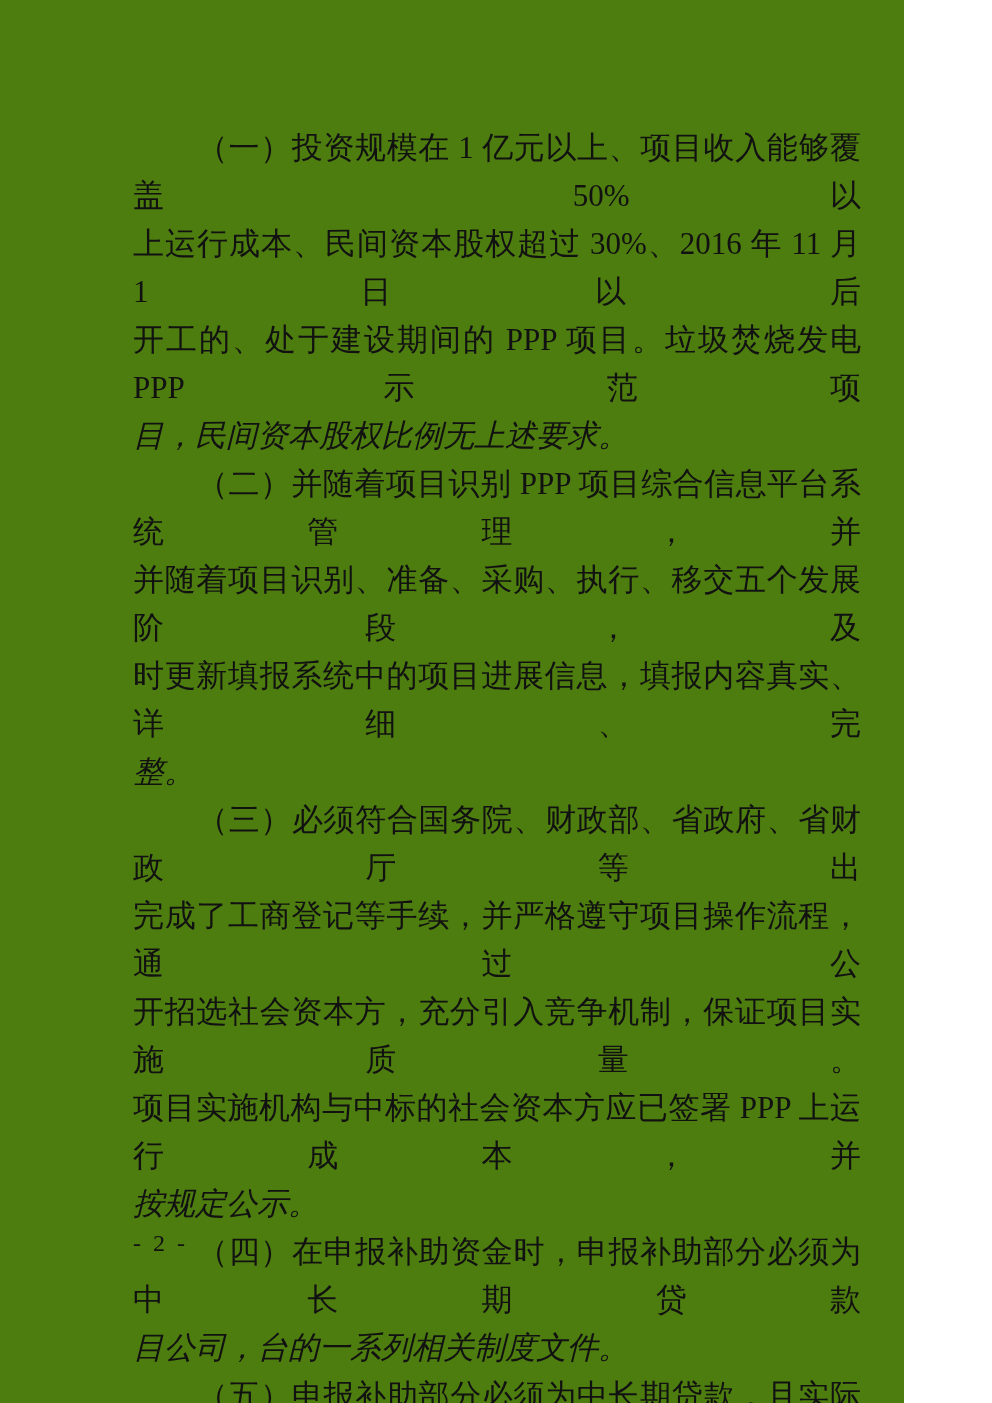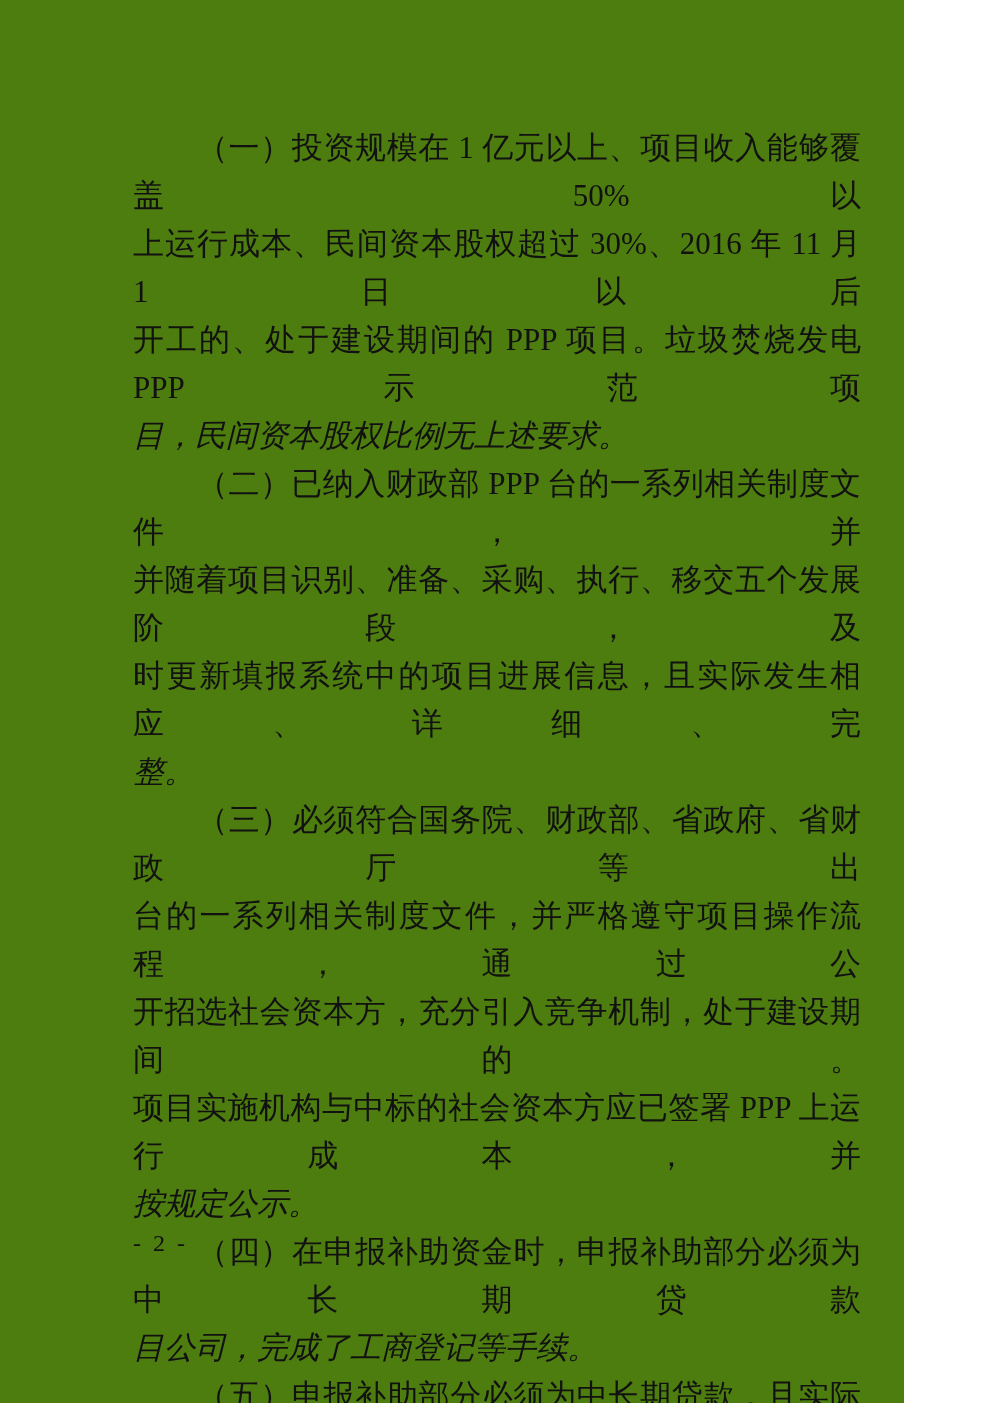--- a/index.html
+++ b/index.html
@@ -49,34 +49,34 @@
 
 <div class="page">
   <div class="doc-body">
       <div class="block paragraph">
         <div class="line para-first">（一）投资规模在 1 亿元以上、项目收入能够覆盖 50%以</div>
         <div class="line">上运行成本、民间资本股权超过 30%、2016 年 11 月 1 日以后</div>
         <div class="line">开工的、处于建设期间的 PPP 项目。垃圾焚烧发电 PPP 示范项</div>
         <div class="line para-last">目，民间资本股权比例无上述要求。</div>
       </div>
       <div class="block paragraph">
-        <div class="line para-first">（二）已纳入财政部 PPP 台的一系列相关制度文件，并</div>
+        <div class="line para-first">（二）并随着项目识别 PPP 项目综合信息平台系统管理，并</div>
         <div class="line">并随着项目识别、准备、采购、执行、移交五个发展阶段，及</div>
-        <div class="line">时更新填报系统中的项目进展信息，且实际发生相应、详细、完</div>
+        <div class="line">时更新填报系统中的项目进展信息，填报内容真实、详细、完</div>
         <div class="line para-last">整。</div>
       </div>
       <div class="block paragraph">
         <div class="line para-first">（三）必须符合国务院、财政部、省政府、省财政厅等出</div>
-        <div class="line">台的一系列相关制度文件，并严格遵守项目操作流程，通过公</div>
-        <div class="line">开招选社会资本方，充分引入竞争机制，处于建设期间的。</div>
+        <div class="line">完成了工商登记等手续，并严格遵守项目操作流程，通过公</div>
+        <div class="line">开招选社会资本方，充分引入竞争机制，保证项目实施质量。</div>
         <div class="line">项目实施机构与中标的社会资本方应已签署 PPP 上运行成本，并</div>
         <div class="line para-last">按规定公示。</div>
       </div>
       <div class="block paragraph">
         <div class="line para-first">（四）在申报补助资金时，申报补助部分必须为中长期贷款</div>
-        <div class="line para-last">目公司，完成了工商登记等手续。</div>
+        <div class="line para-last">目公司，台的一系列相关制度文件。</div>
       </div>
       <div class="block paragraph">
         <div class="line para-first">（五）申报补助部分必须为中长期贷款，且实际发生相应</div>
       </div>
     </div>
   <div class="page-number">- 2 -</div>
 </div>
 
 </body></html>

